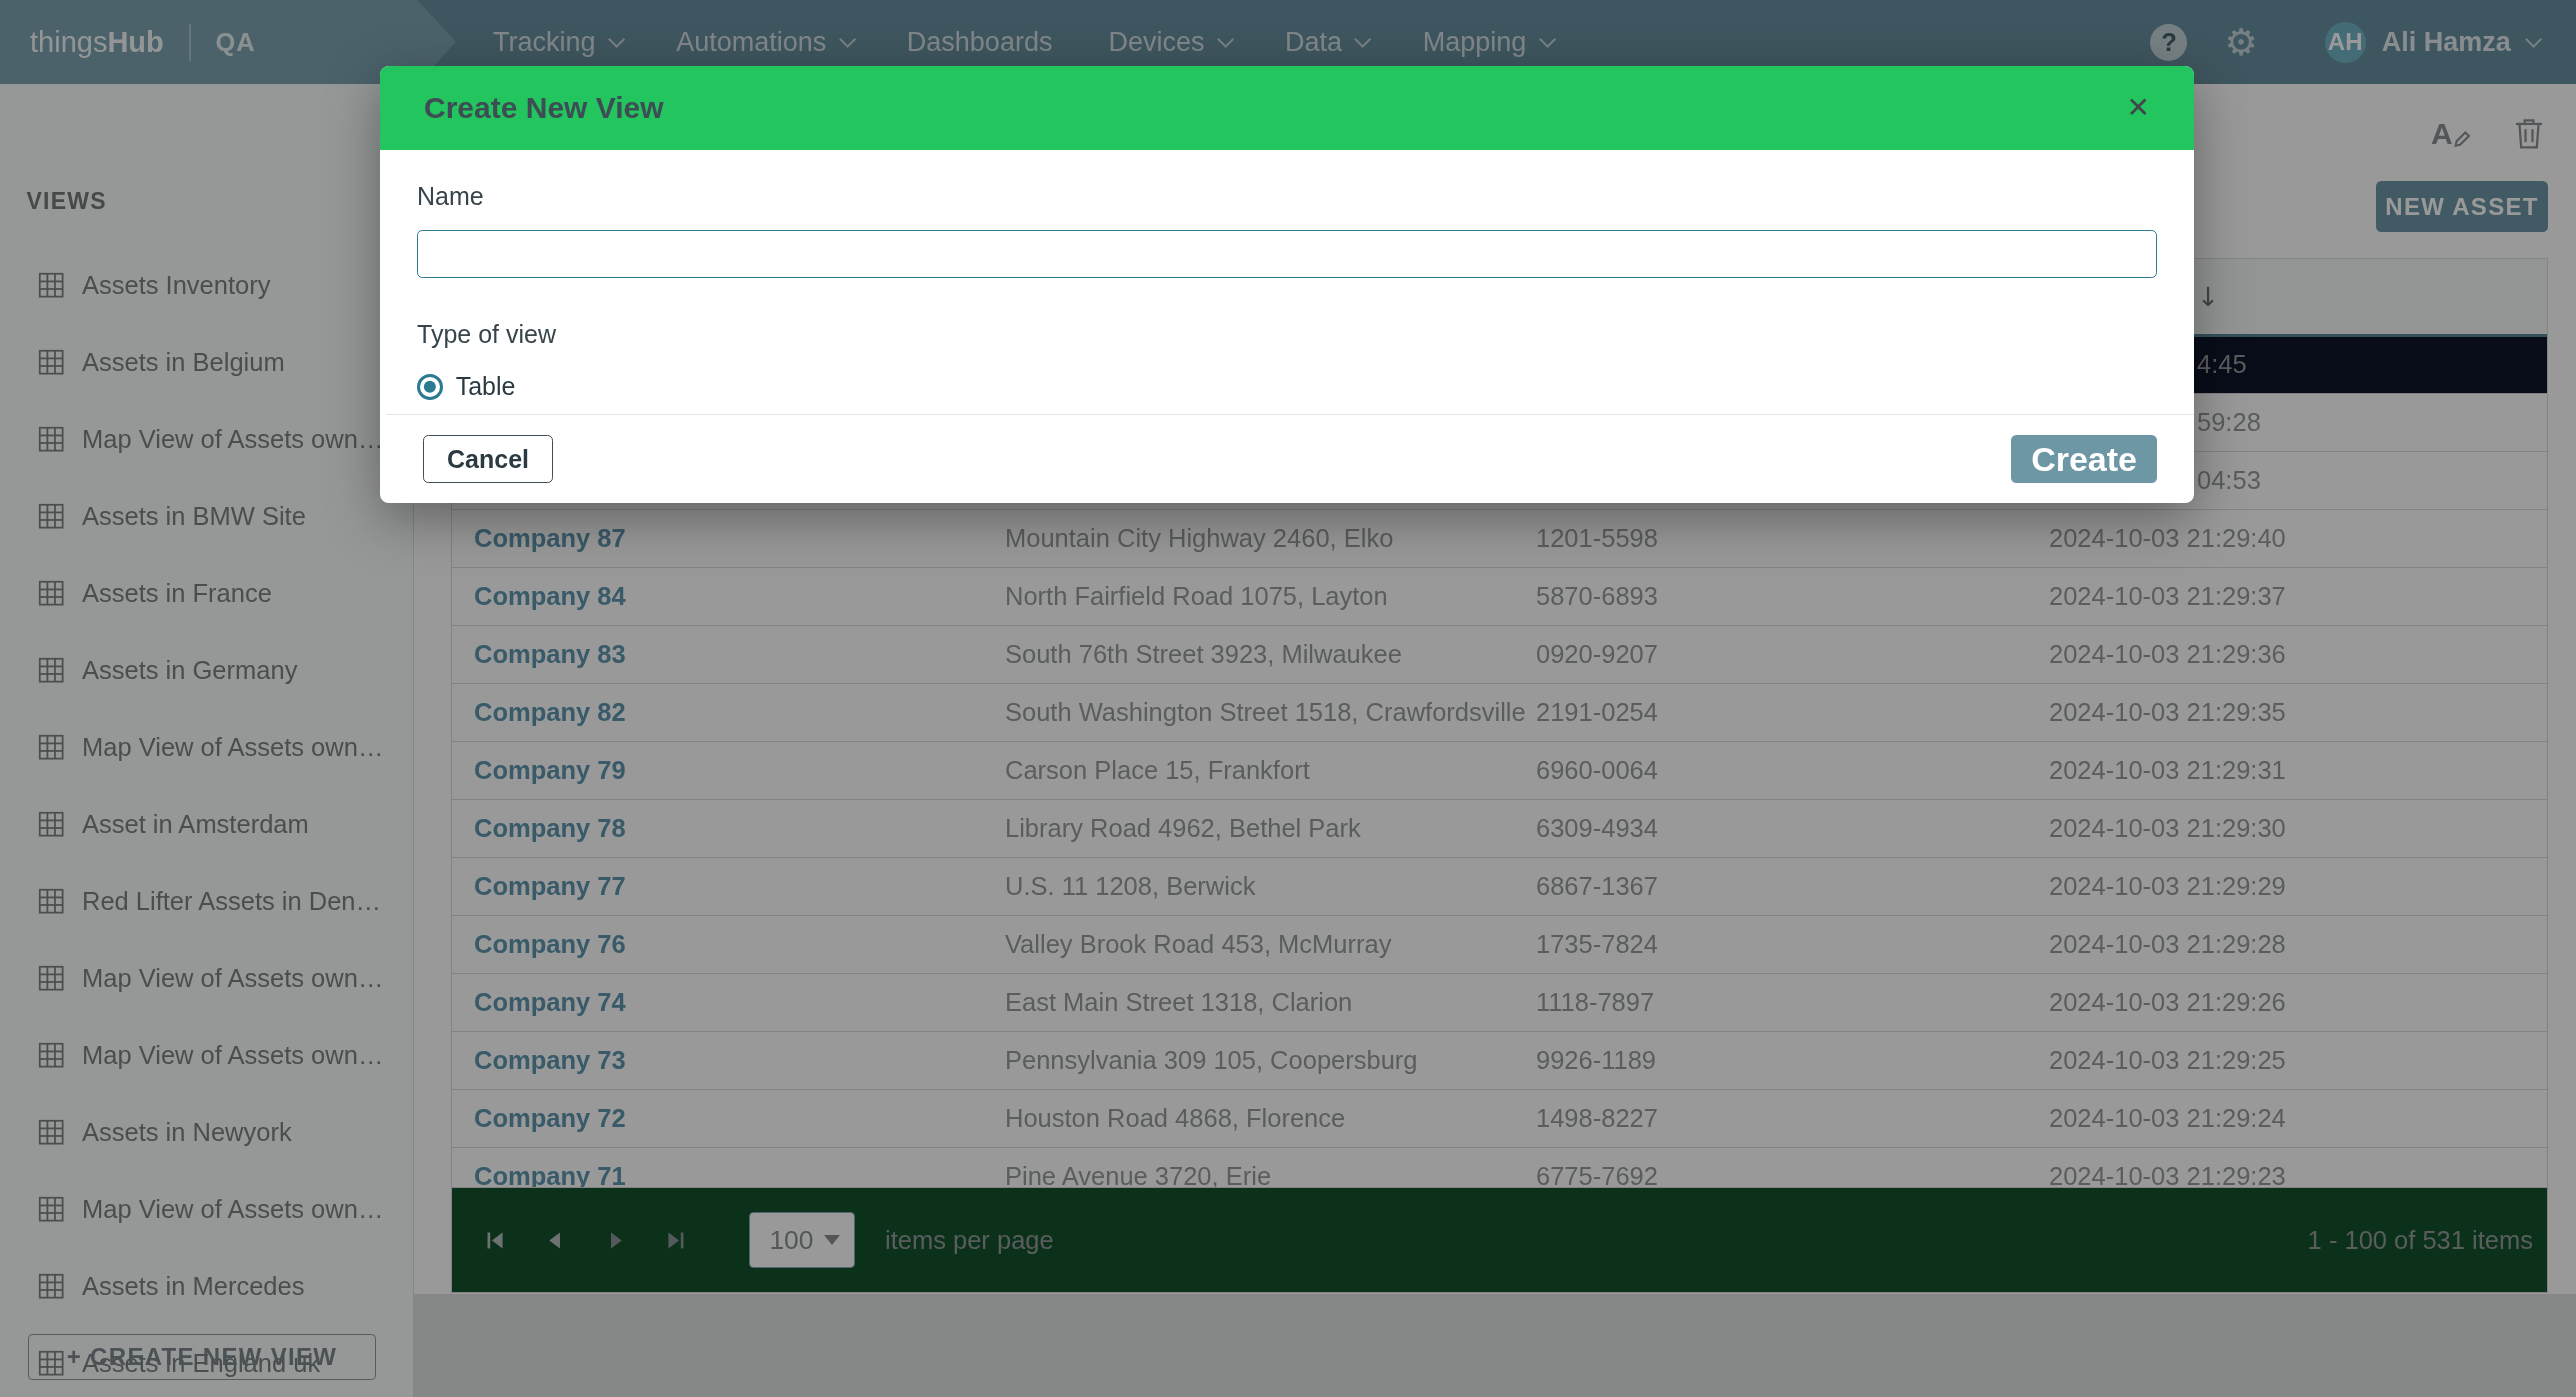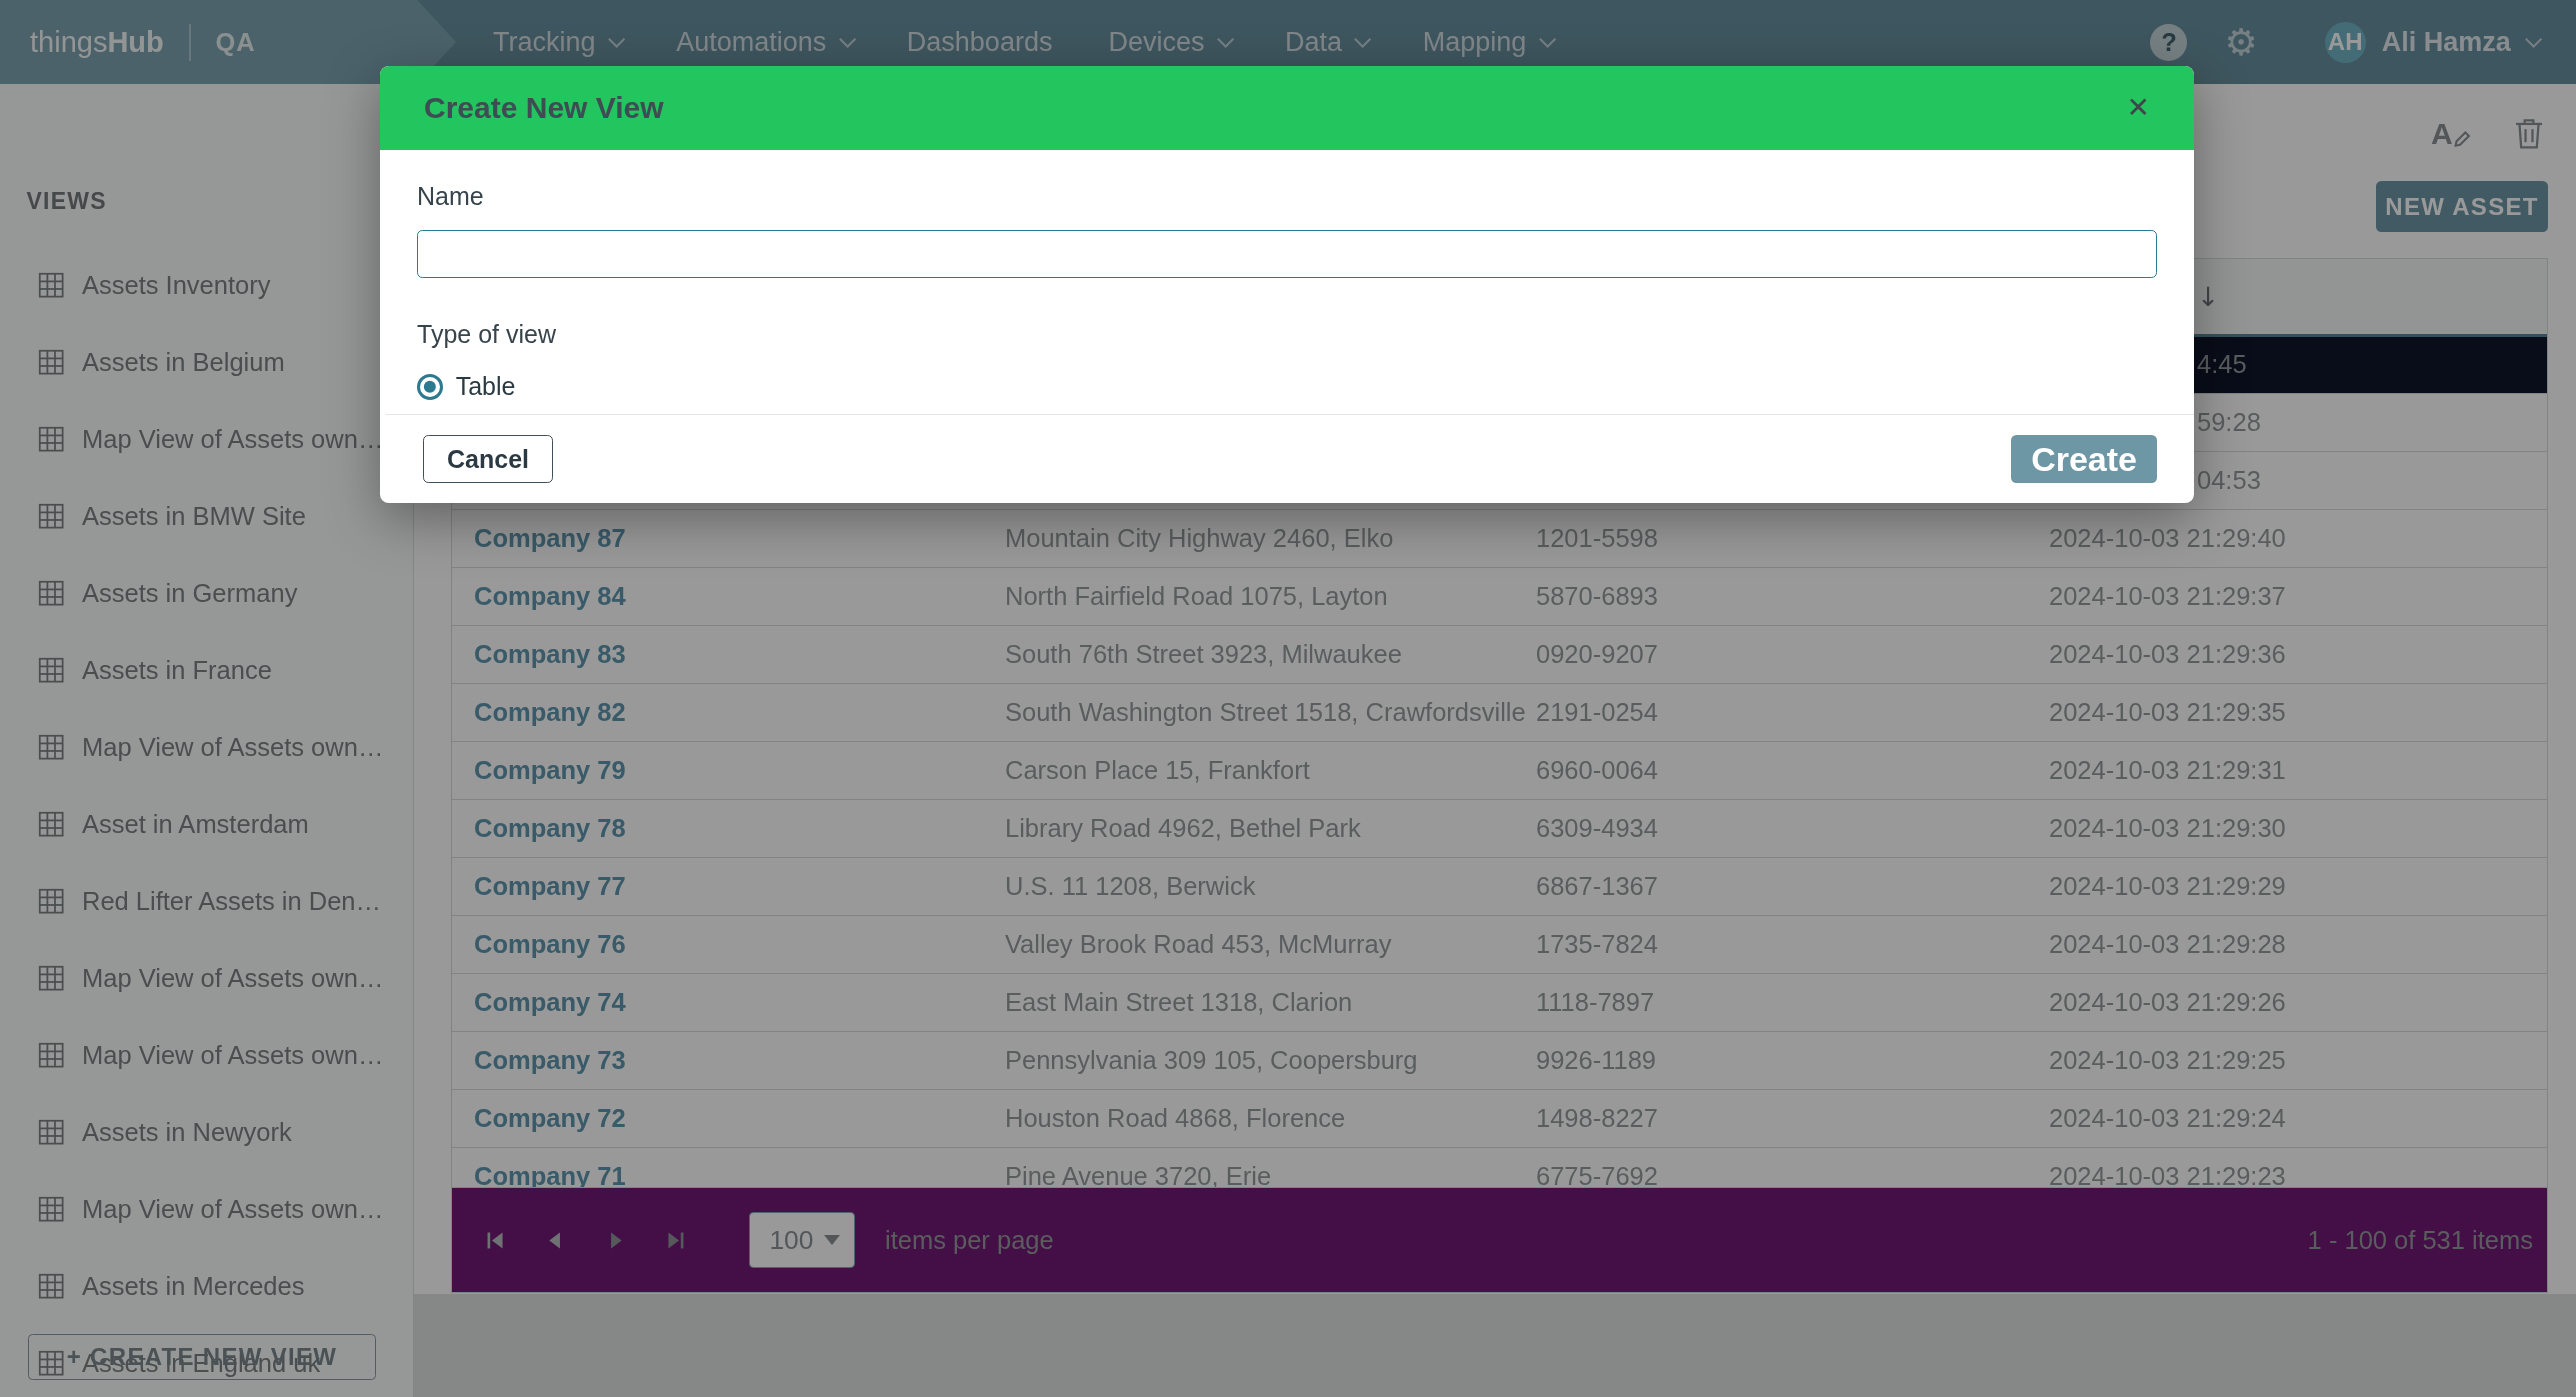--- a/index.html
+++ b/index.html
@@ -68,21 +68,21 @@
   thead th{height:76px;background:#f6f7f7;border-bottom:3.5px solid var(--teal-line);position:relative;}
   .sort-arrow{position:absolute;left:148px;top:50%;transform:translateY(-50%);font-size:26.4px;color:#6f7678;
     font-family:"DejaVu Sans",sans-serif;font-weight:400;}
   tbody td{height:58px;border-bottom:0.9px solid var(--row-border);font-size:25.5px;color:var(--txt2);
     white-space:nowrap;overflow:hidden;vertical-align:middle;}
   td.company{padding-left:22px;}
   td.company span{color:var(--link);font-weight:700;cursor:pointer;}
   tr.highlighted td{background:#0f172a;}
   td.frag{padding-left:148px;}
 
-  .pager{position:absolute;top:1103px;left:37px;right:28px;height:106px;background:#701a75;
+  .pager{position:absolute;top:1103px;left:37px;right:28px;height:106px;background:#14532d;
     border:0.9px solid var(--row-border);display:flex;align-items:center;}
   .pager-btns{display:flex;align-items:center;gap:37px;margin-left:32px;}
   .pager-btn{background:none;border:none;cursor:pointer;display:flex;padding:0;}
   .page-size{margin-left:62px;width:106px;height:56px;border:1.8px solid #7fa9b8;border-radius:4.4px;
     display:flex;align-items:center;justify-content:space-between;padding:0 14px 0 19.4px;cursor:pointer;background:#fff;}
   .page-size .val{font-size:26.4px;color:#8c9295;}
   .caret-down{width:0;height:0;border-left:8px solid transparent;border-right:8px solid transparent;border-top:10.6px solid #8c9295;}
   .ipp-label{font-size:25.5px;color:var(--txt2);margin-left:30px;}
   .range-label{margin-left:auto;margin-right:14px;font-size:25.5px;color:var(--txt2);}
   .below-pager{position:absolute;top:1210px;left:0;right:0;bottom:0;background:#e0e3e3;}
@@ -233,36 +233,36 @@
             <svg width="26.4" height="26.4" viewBox="0 0 30 30">
               <g stroke="#7c8284" stroke-width="2" fill="none">
               <rect x="2" y="2" width="26" height="26"></rect>
               <line x1="2" y1="10.7" x2="28" y2="10.7"></line>
                 <line x1="2" y1="19.3" x2="28" y2="19.3"></line>
               <line x1="10.7" y1="2" x2="10.7" y2="28"></line>
                 <line x1="19.3" y1="2" x2="19.3" y2="28"></line>
             </g>
             </svg>
           </span>
+          <span class="lbl">Assets in France</span>
+        </div>
+
+        <div class="view-item">
+          <span class="grid-icon">
+            <svg width="26.4" height="26.4" viewBox="0 0 30 30">
+              <g stroke="#7c8284" stroke-width="2" fill="none">
+              <rect x="2" y="2" width="26" height="26"></rect>
+              <line x1="2" y1="10.7" x2="28" y2="10.7"></line>
+                <line x1="2" y1="19.3" x2="28" y2="19.3"></line>
+              <line x1="10.7" y1="2" x2="10.7" y2="28"></line>
+                <line x1="19.3" y1="2" x2="19.3" y2="28"></line>
+            </g>
+            </svg>
+          </span>
           <span class="lbl">Assets in Germany</span>
-        </div>
-
-        <div class="view-item">
-          <span class="grid-icon">
-            <svg width="26.4" height="26.4" viewBox="0 0 30 30">
-              <g stroke="#7c8284" stroke-width="2" fill="none">
-              <rect x="2" y="2" width="26" height="26"></rect>
-              <line x1="2" y1="10.7" x2="28" y2="10.7"></line>
-                <line x1="2" y1="19.3" x2="28" y2="19.3"></line>
-              <line x1="10.7" y1="2" x2="10.7" y2="28"></line>
-                <line x1="19.3" y1="2" x2="19.3" y2="28"></line>
-            </g>
-            </svg>
-          </span>
-          <span class="lbl">Assets in France</span>
         </div>
 
         <div class="view-item">
           <span class="grid-icon">
             <svg width="26.4" height="26.4" viewBox="0 0 30 30">
               <g stroke="#7c8284" stroke-width="2" fill="none">
               <rect x="2" y="2" width="26" height="26"></rect>
               <line x1="2" y1="10.7" x2="28" y2="10.7"></line>
                 <line x1="2" y1="19.3" x2="28" y2="19.3"></line>
               <line x1="10.7" y1="2" x2="10.7" y2="28"></line>

